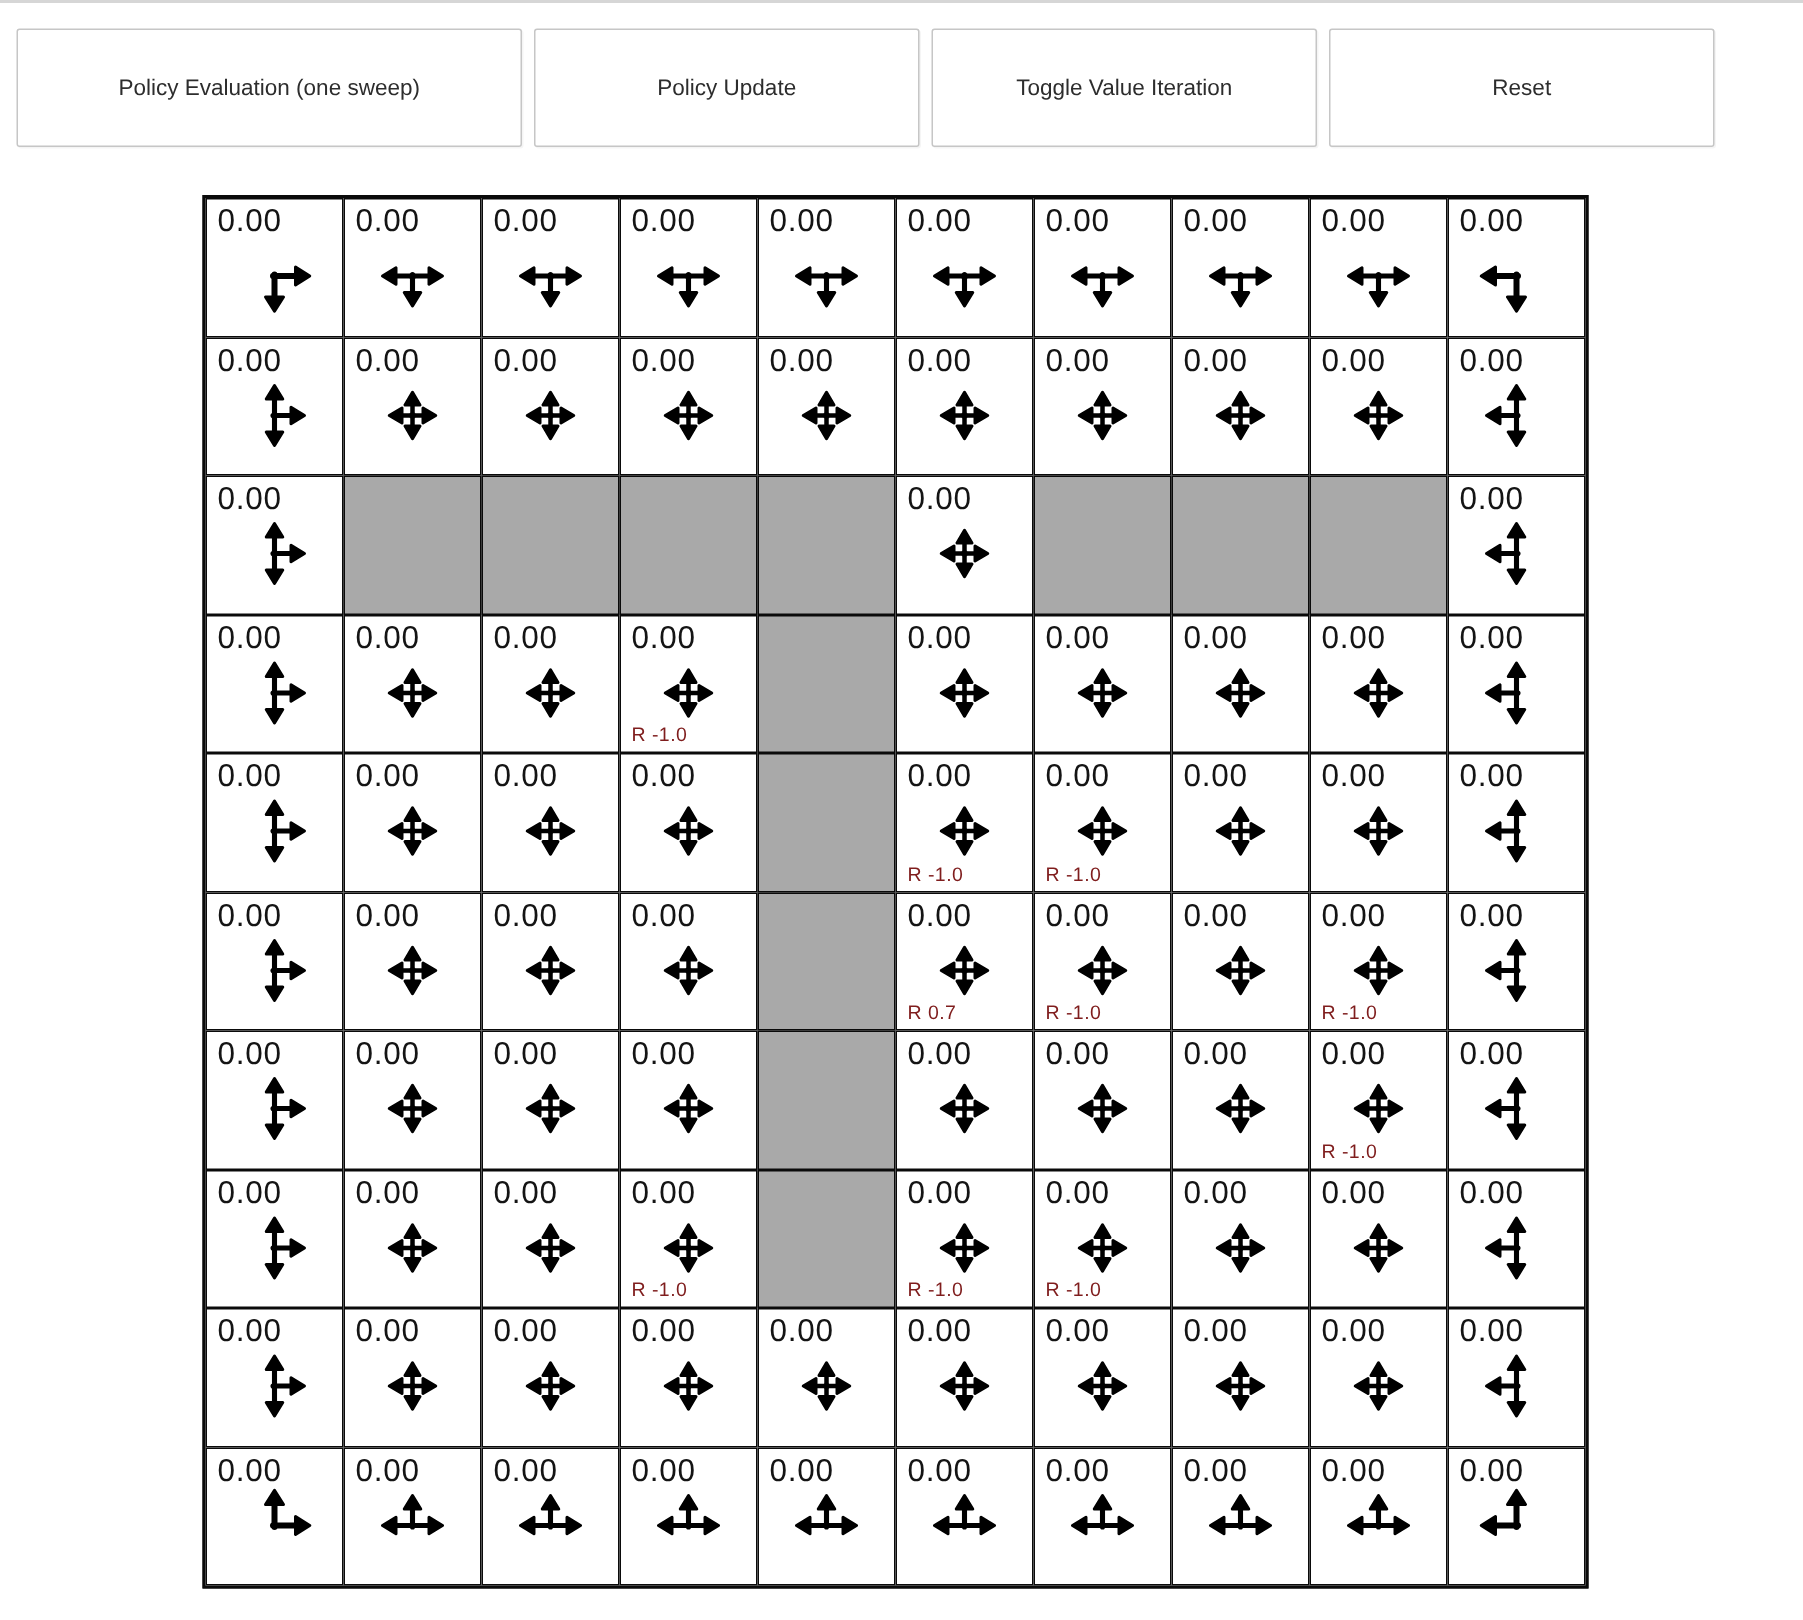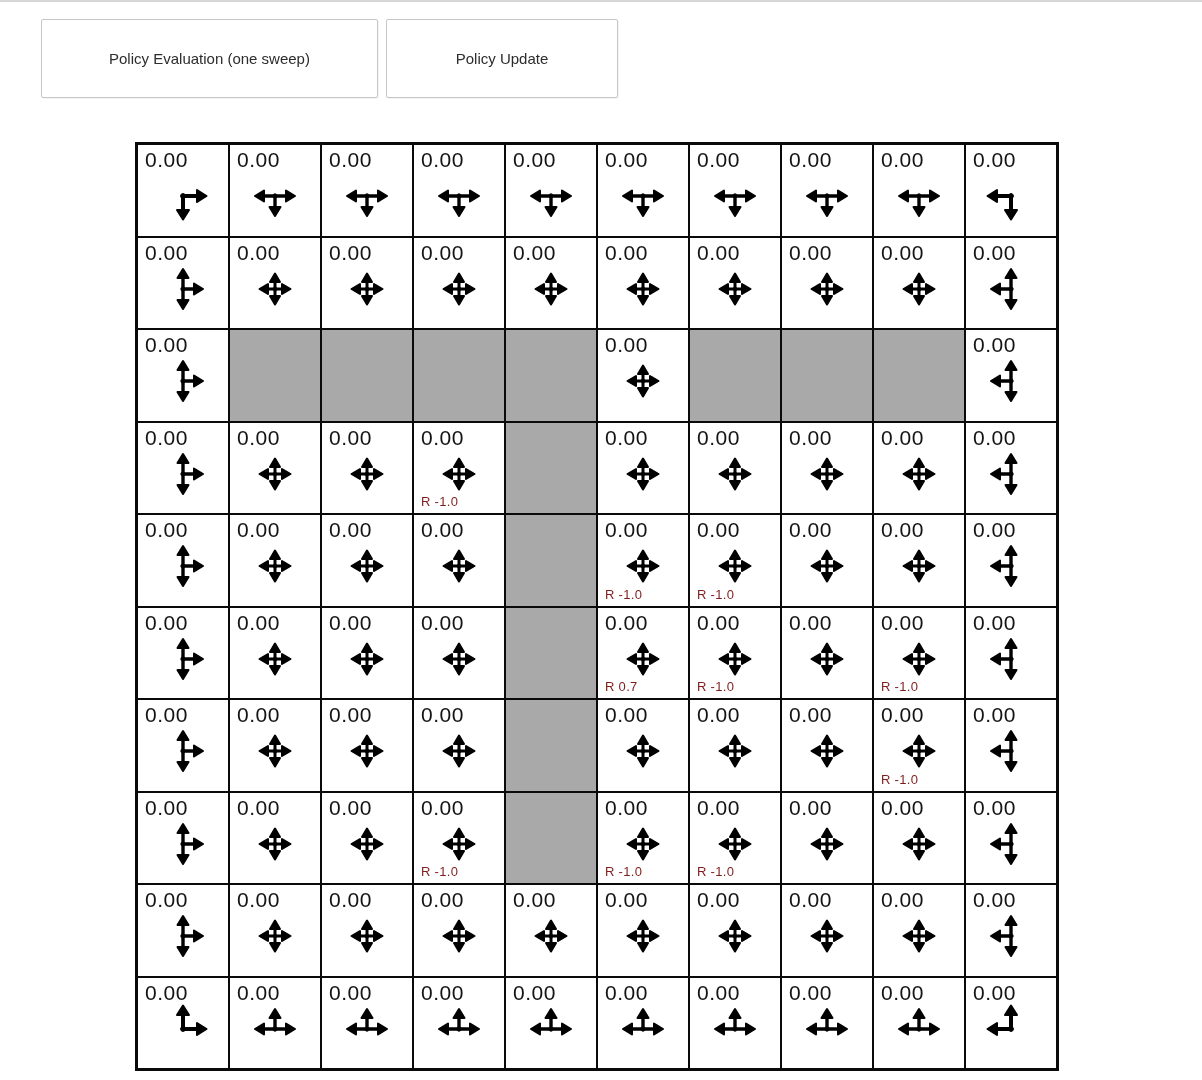--- a/index.html
+++ b/index.html
@@ -2,33 +2,33 @@
 <html><head>
 <meta charset="utf-8">
 <style>
   html, body { margin: 0; padding: 0; background: #ffffff; }
   body {
     width: 1202px; height: 1080px; position: relative; overflow: hidden;
     font-family: "Liberation Sans", "DejaVu Sans", sans-serif;
     border-top: 2px solid #d6d6d6; box-sizing: border-box;
   }
   .toolbar {
-    position: absolute; left: 41px; top: 17px; width: 1139px;
+    position: absolute; left: 11px; top: 17px; width: 1139px;
     display: flex; gap: 8px;
   }
   .btn {
     height: 79px; background: #ffffff; border: 1px solid #c6c6c6;
     border-radius: 2px; font-family: inherit; font-size: 15px; color: #2d2d2d;
     display: flex; align-items: center; justify-content: center;
     cursor: pointer; padding: 0; box-shadow: 1px 1px 0 rgba(0,0,0,0.04);
   }
   .btn-wide { width: 337px; }
-  .btn-std  { width: 232px; }
+  .btn-std  { width: 257px; }
   .grid {
-    position: absolute; left: 135px; top: 140px; width: 920px; height: 925px;
+    position: absolute; left: 135px; top: 128px; width: 920px; height: 925px;
     display: grid; grid-template-columns: repeat(10, 1fr);
     grid-template-rows: repeat(10, 1fr);
     border: 2px solid #0a0a0a; background: #0a0a0a;
   }
   .cell { position: relative; border: 1px solid #0a0a0a; background: #ffffff; }
   .cell.wall { background: #a9a9a9; }
   .val {
     position: absolute; top: 3px; left: 7px;
     font-size: 21px; color: #141414; line-height: 1.1; letter-spacing: 0.5px;
   }
@@ -37,20 +37,22 @@
     font-size: 13px; color: #7f1d1d; letter-spacing: 0.3px;
   }
   .arr { position: absolute; left: 50%; top: 25px; transform: translateX(-50%); }
 </style>
 </head>
 <body>
 
 <div class="toolbar">
   <button class="btn btn-wide">Policy Evaluation (one sweep)</button>
   <button class="btn btn-std">Policy Update</button>
+  <button class="btn btn-std">Toggle Value Iteration</button>
+  <button class="btn btn-std">Reset</button>
 </div>
 
 <div class="grid" id="grid">
     <div class="cell">
       <span class="val">0.00</span>
       <svg class="arr" width="52" height="52" viewBox="-26 -26 52 52">
         <g transform="rotate(90)">
           <line x1="0" y1="1" x2="0" y2="-14" stroke="#000" stroke-width="4" stroke-linecap="round"></line>
           <path d="M 0 -23.5 L 6 -14 L -6 -14 Z" fill="#000" stroke="#000" stroke-width="2" stroke-linejoin="round"></path>
         </g>

